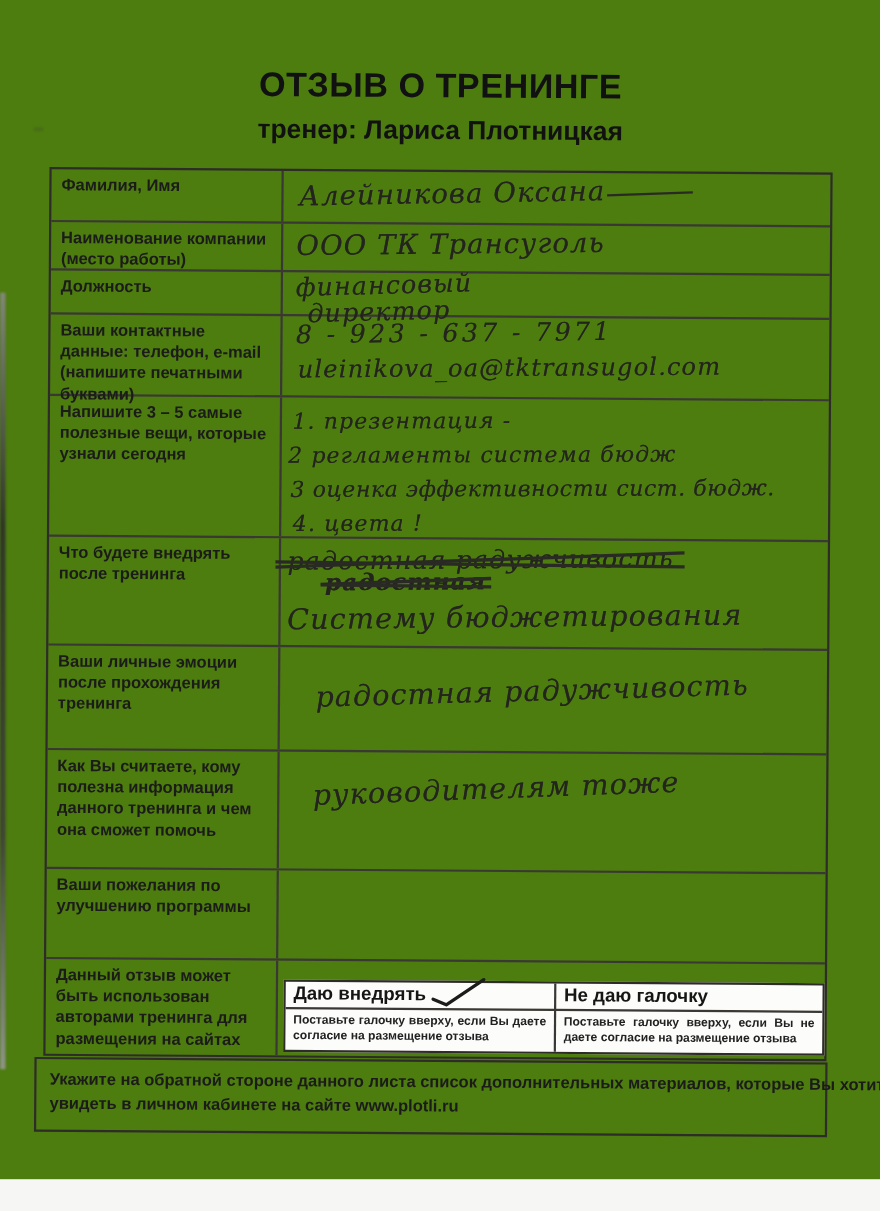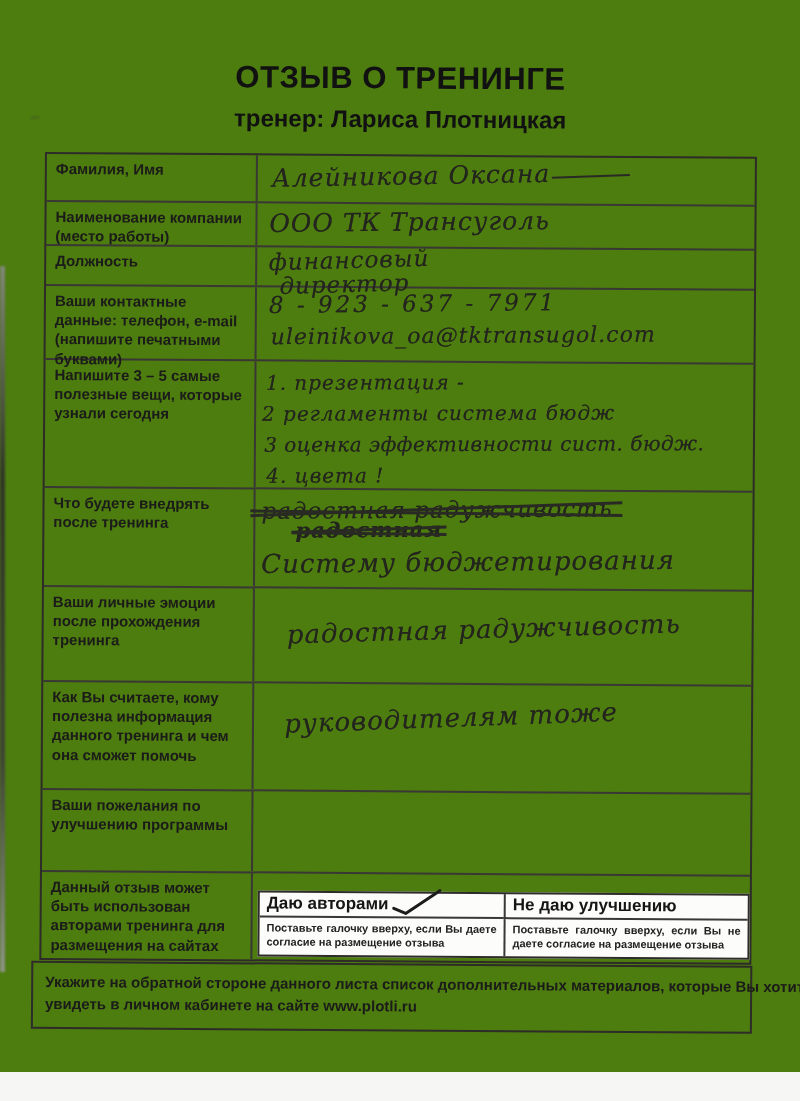--- a/index.html
+++ b/index.html
@@ -206,27 +206,27 @@
       <div class="row r8">
         <div class="label-cell">Ваши пожелания по улучшению программы</div>
         <div class="value-cell"></div>
       </div>
 
       <div class="row r9">
         <div class="label-cell">Данный отзыв может быть использован авторами тренинга для размещения на сайтах</div>
         <div class="value-cell">
           <div class="consent">
             <div class="hdr">
-              <span>Даю авторами</span>
+              <span>Даю внедрять</span>
               <svg class="checkmark" width="54" height="30" viewBox="0 0 54 30">
                 <path d="M3 21 L15 26 L49 3" fill="none" stroke="#1c1c1a" stroke-width="3" stroke-linecap="round" stroke-linejoin="round"></path>
               </svg>
             </div>
             <div class="hdr right-col">
-              <span>Не даю улучшению</span>
+              <span>Не даю галочку</span>
             </div>
             <div class="note">Поставьте галочку вверху, если Вы даете согласие на размещение отзыва</div>
             <div class="note right-col">Поставьте галочку вверху, если Вы не даете согласие на размещение отзыва</div>
           </div>
         </div>
       </div>
 
     </div>
 
     <div class="footer-box">

